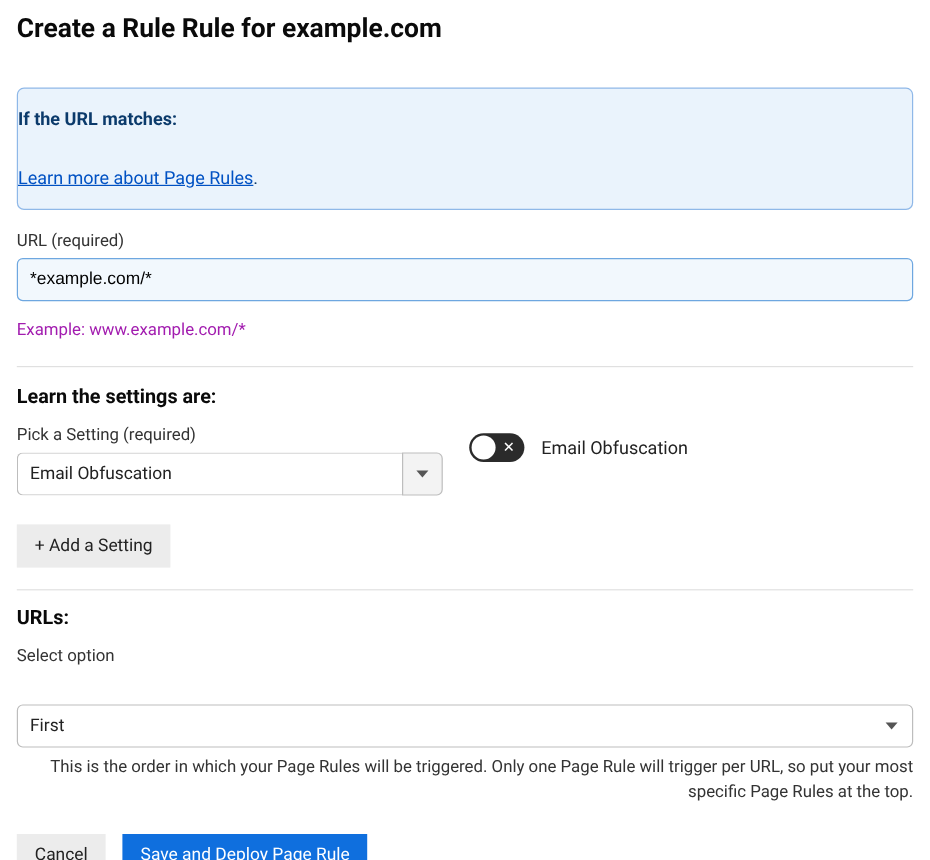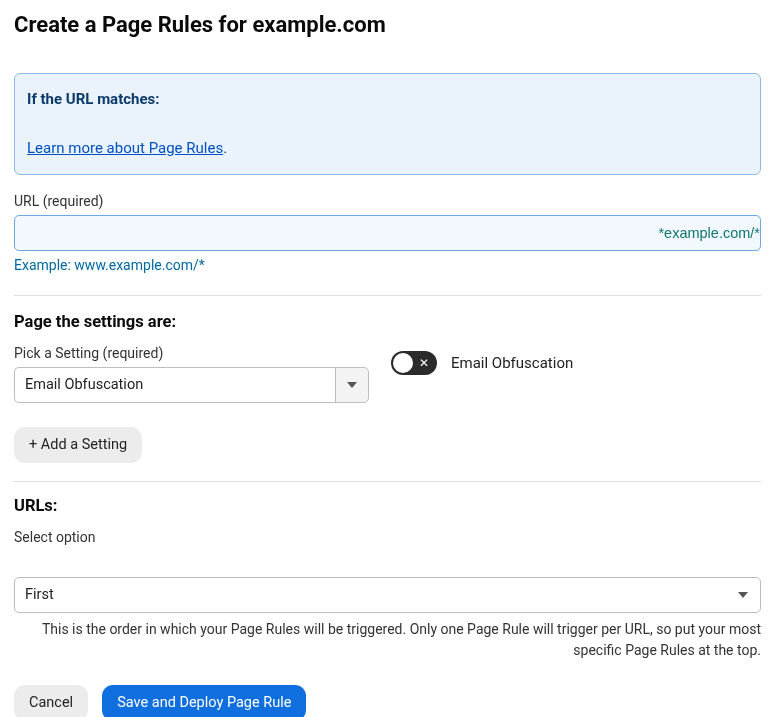--- a/index.html
+++ b/index.html
@@ -14,21 +14,21 @@
   h1.page-title {
     font-size: 22px;
     font-weight: 700;
     margin: 0 0 14px 0;
     color: #0a0a0a;
   }
   .info-box {
     border: 1px solid #8fb8e8;
     background: #eaf3fc;
     border-radius: 6px;
-    padding: 14px 16px 14px 12px;
+    padding: 14px 16px 14px 0;
     color: #0b3a6b;
     font-size: 15px;
     line-height: 1.55;
     margin-bottom: 18px;
     margin-top: 36px;
   }
   .info-title {
     font-weight: 700;
     color: #0b3a6b;
     margin-bottom: 2px;
@@ -43,30 +43,29 @@
     font-size: 14px;
     color: #333;
     margin-bottom: 6px;
   }
   .url-input {
     width: 100%;
     height: 36px;
     border: 1px solid #6ea7e0;
     background: #f2f8fd;
     border-radius: 5px;
-    padding: 0 0;
-    font-size: 14.5px;
-    color: #0f766e;
+    padding: 0 10px;
+    font-size: 14.5px;
+    color: #000000;
     outline: none;
-    text-align: right;
   }
   .hint {
     font-size: 14px;
-    color: #0369a1;
-    margin-top: 6px;
+    color: #a21caf;
+    margin-top: 16px;
   }
   .divider {
     border: none;
     border-top: 1px solid #e0e0e0;
     margin: 22px 0 16px 0;
   }
   .divider.tight {
     margin: 18px 0 14px 0;
   }
   h2.section-title {
@@ -149,21 +148,21 @@
     font-size: 15px;
     color: #222;
   }
   .btn {
     display: inline-flex;
     align-items: center;
     justify-content: center;
     height: 36px;
     padding: 0 14px;
     border: 1px solid transparent;
-    border-radius: 11px;
+    border-radius: 0;
     font-size: 14.5px;
     cursor: pointer;
     font-family: inherit;
   }
   .btn-grey {
     background: #ececec;
     color: #222;
   }
   .btn-primary {
     background: #0f6fde;
@@ -202,35 +201,35 @@
     display: flex;
     gap: 14px;
     margin-top: 24px;
   }
 </style>
 </head>
 <body>
 
 
 
-<h1 class="page-title">Create a Page Rules for example.com</h1>
+<h1 class="page-title">Create a Rule Rule for example.com</h1>
 
 <div class="info-box">
   <div class="info-title">If the URL matches:</div>
   <br>
   <span class="info-learn">Learn more about Page Rules</span><span>.</span>
 </div>
 
 <div class="field-label">URL (required)</div>
 <input class="url-input" type="text" value="*example.com/*" style="">
 <div class="hint">Example: www.example.com/*</div>
 
 <hr class="divider">
 
-<h2 class="section-title">Page the settings are:</h2>
+<h2 class="section-title">Learn the settings are:</h2>
 
 <div class="setting-row">
   <div class="setting-col1">
     <div class="field-label">Pick a Setting (required)</div>
     <div class="combo">
       <div class="combo-input">Email Obfuscation</div>
       <div class="combo-btn">
         <span class="chev"></span>
       </div>
     </div>

